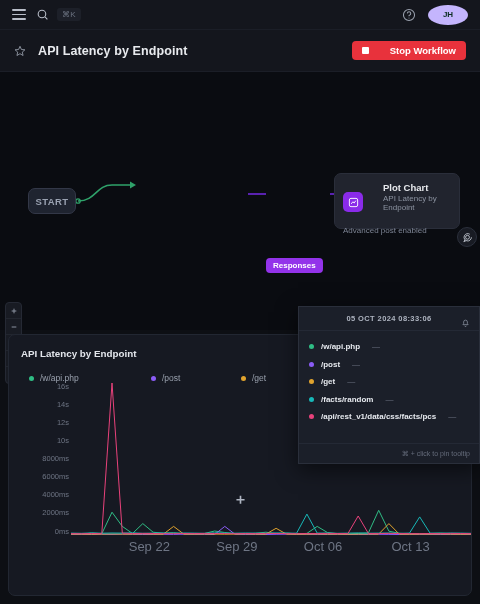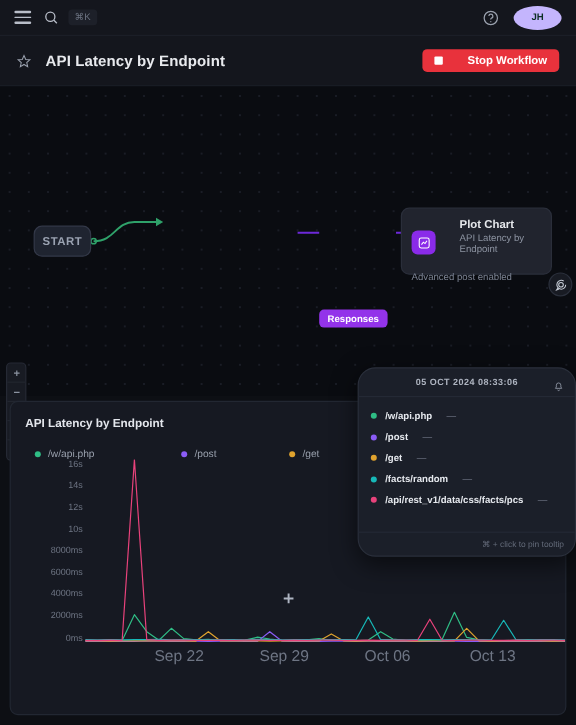--- a/index.html
+++ b/index.html
@@ -144,21 +144,21 @@
   .xtick { color: #6e7584; font-size: 13px; position: absolute; }
   .plot-area { position: absolute; left: 50px; top: 0; width: 400px; height: 152px; }
   .crosshair {
     position: absolute; left: 213px; top: 110px; width: 13px; height: 13px;
     pointer-events: none;
   }
 
   
   .tooltip {
     position: absolute; left: 298px; top: 306px; width: 182px; height: 158px;
-    background: #1b1f29; border: 1px solid #2a2f3b; border-radius: 15px;
+    background: #1b1f29; border: 1px solid #2a2f3b; border-radius: 0;
     box-shadow: 0 6px 20px rgba(0,0,0,.55); overflow: hidden; z-index: 20;
   }
   .tt-head {
     height: 24px; display: flex; align-items: center; justify-content: center;
     border-bottom: 1px solid #242935; position: relative;
   }
   .tt-time { color: #aeb4c0; font-size: 7.5px; font-weight: bold; letter-spacing: .4px; }
   .tt-pin { position: absolute; right: 9px; top: 7px; cursor: pointer; }
   .tt-rows { padding: 7px 10px 0 10px; }
   .tt-row { display: flex; align-items: center; gap: 7px; height: 17.5px; }

